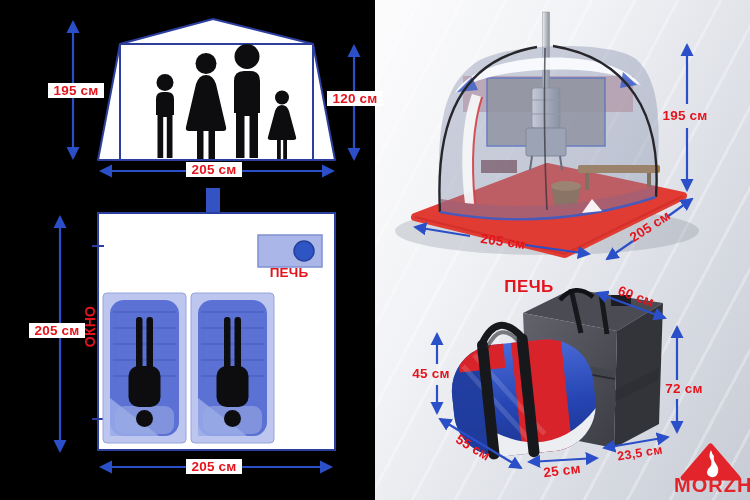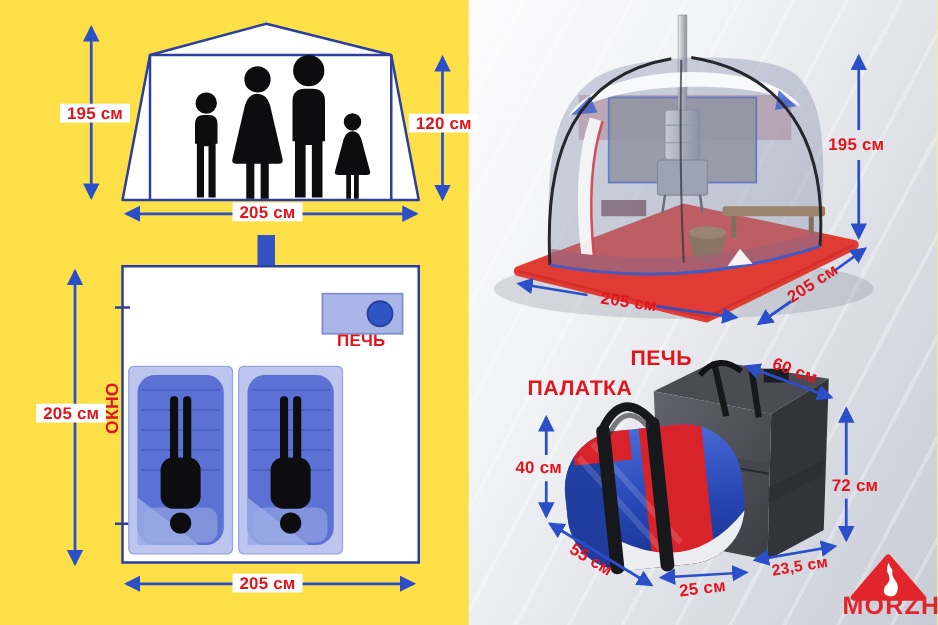--- a/index.html
+++ b/index.html
@@ -1,18 +1,18 @@
 <!DOCTYPE html>
 <html><head>
 <meta charset="utf-8">
 <style>
   *{margin:0;padding:0;box-sizing:border-box}
   html,body{width:750px;height:500px}
   body{font-family:"Liberation Sans",sans-serif;background:#fff}
-  .canvas{position:relative;width:750px;height:500px;background:#fde047;overflow:hidden}
+  .canvas{position:relative;width:750px;height:500px;background:#000000;overflow:hidden}
   .right-bg{position:absolute;left:375px;top:0;width:375px;height:500px;
     background:linear-gradient(118deg,#fcfcfd 0%,#f1f2f5 35%,#dadde4 70%,#c7cbd5 100%)}
   .right-bg::after{content:"";position:absolute;inset:0;
     background:repeating-linear-gradient(118deg,rgba(255,255,255,.55) 0 3px,rgba(255,255,255,0) 3px 38px);opacity:.55}
   svg.panel{position:absolute;top:0;width:375px;height:500px}
   #left-svg{left:0}
   #right-svg{left:375px}
   .lbl{position:absolute;color:#e4141d;font-weight:700;font-size:13.5px;line-height:15px;
     text-align:center;white-space:nowrap;letter-spacing:.2px}
   .lbl.bg{background:#ffffff;padding:0 2px}
@@ -252,22 +252,21 @@
   <div class="lbl bg" style="left:29px;top:323px;width:56px">205 см</div>
   <div class="lbl rot-90" style="left:62px;top:319px;width:56px;font-size:14px">ОКНО</div>
   <div class="lbl" style="left:261px;top:265px;width:56px">ПЕЧЬ</div>
   <div class="lbl bg" style="left:186px;top:459px;width:56px">205 см</div>
 
   <div class="lbl" style="left:655px;top:108px;width:60px">195 см</div>
   <div class="lbl" style="left:475px;top:234px;width:56px;transform:rotate(8deg)">205 см</div>
   <div class="lbl" style="left:622px;top:219px;width:56px;transform:rotate(-33deg)">205 см</div>
 
   <div class="lbl big" style="left:494px;top:278px;width:70px">ПЕЧЬ</div>
-  <div class="lbl big" style="left:414px;top:302px;width:100px">ПАЛАТКА</div>
   <div class="lbl" style="left:609px;top:289px;width:54px;transform:rotate(20deg)">60 см</div>
   <div class="lbl" style="left:657px;top:381px;width:54px">72 см</div>
   <div class="lbl" style="left:608px;top:446px;width:64px;font-size:12.5px;transform:rotate(-9deg)">23,5 см</div>
-  <div class="lbl" style="left:404px;top:366px;width:54px">40 см</div>
+  <div class="lbl" style="left:404px;top:366px;width:54px">45 см</div>
   <div class="lbl" style="left:446px;top:440px;width:54px;transform:rotate(31deg)">55 см</div>
   <div class="lbl" style="left:535px;top:463px;width:54px;transform:rotate(-7deg)">25 см</div>
 
   <div class="lbl logo-text" style="left:674px;top:476px;width:74px">MORZH</div>
 </div>
 
 </body></html>

